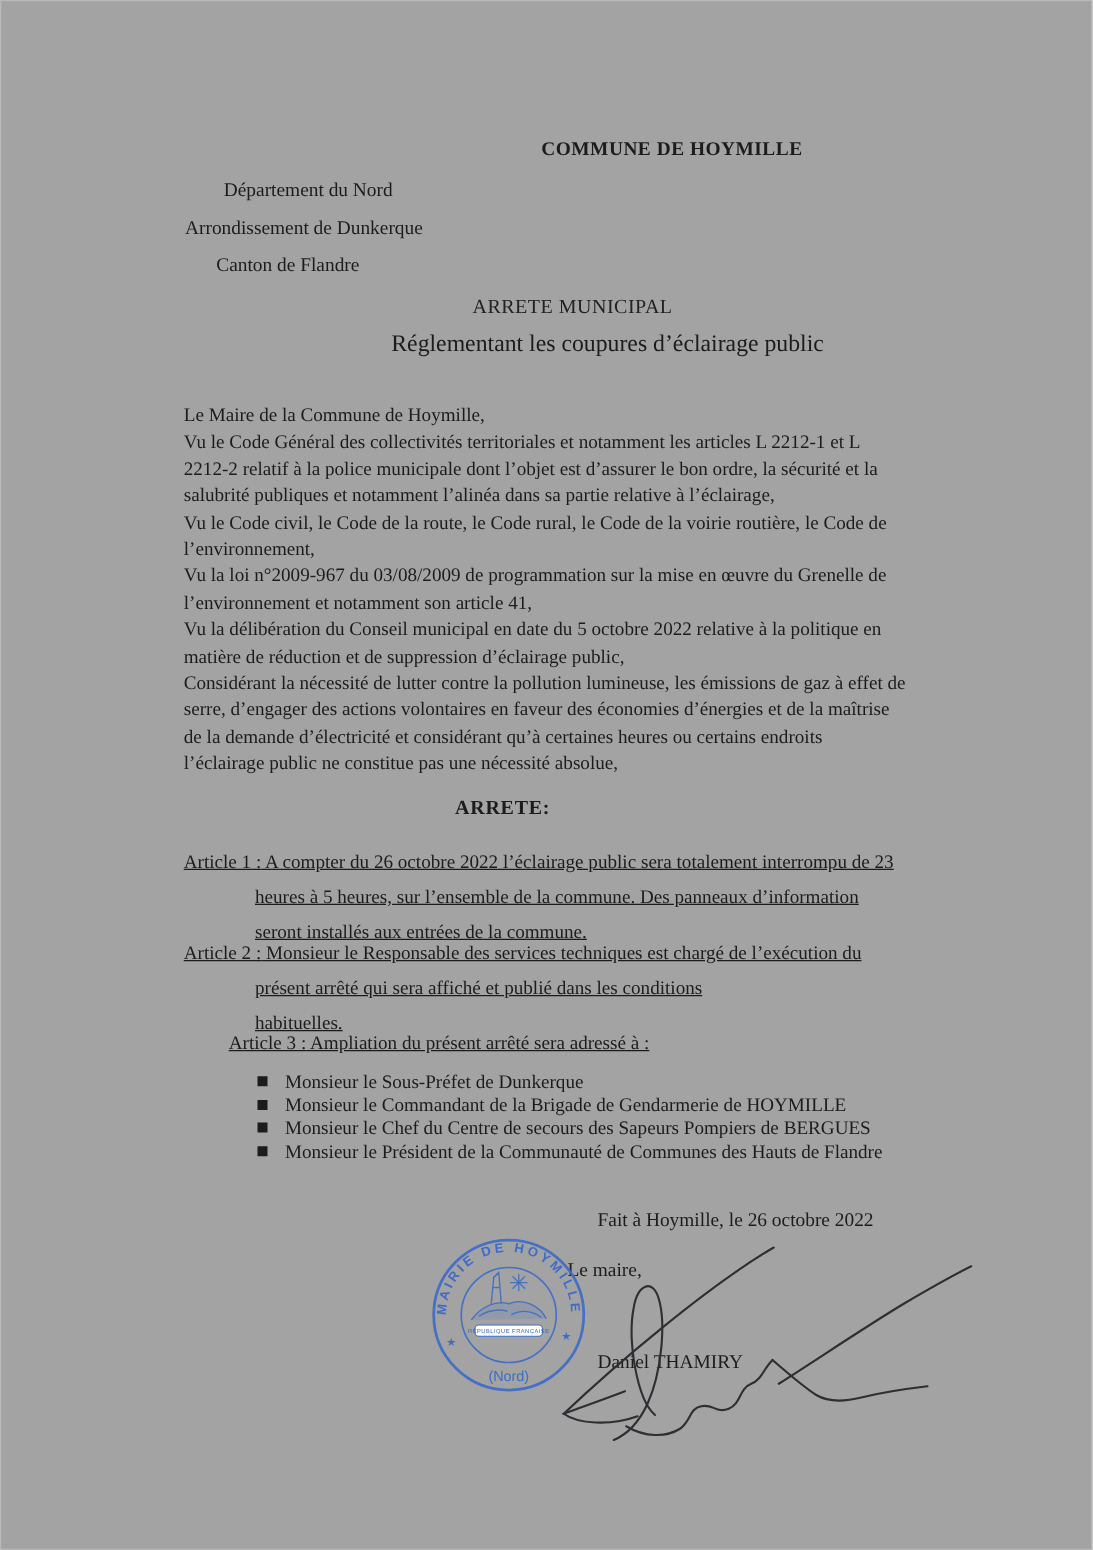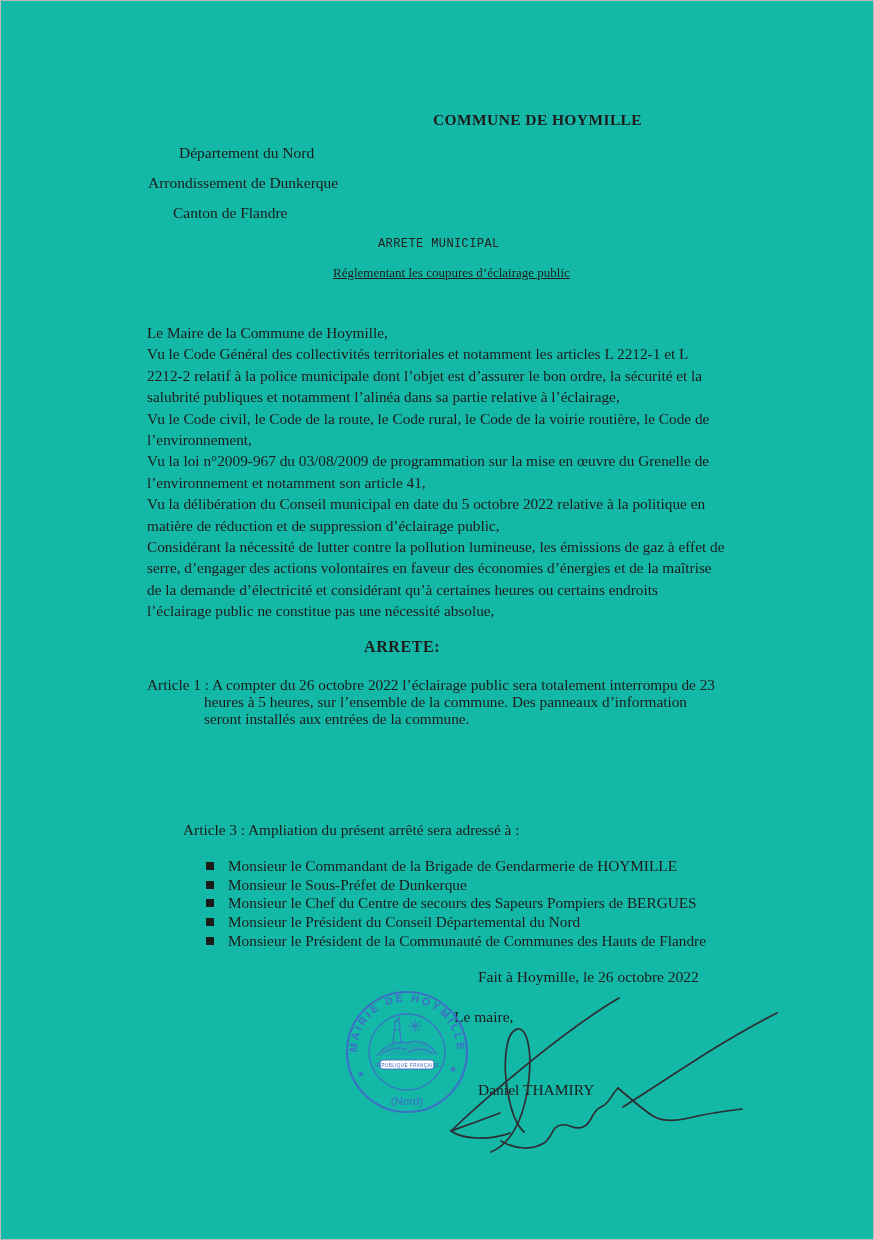--- a/index.html
+++ b/index.html
@@ -1,43 +1,44 @@
 <!DOCTYPE html>
 <html><head>
 <meta charset="utf-8">
 <style>
   html,body{margin:0;padding:0;background:#ffffff;}
   .page{
     position:relative;
     width:874px;height:1240px;
-    background:#14b8a6;
+    background:#a3a3a3;
     border:1px solid #b9b9b9;
     box-sizing:border-box;
     overflow:hidden;
     font-family:"Liberation Serif", serif;
     color:#1c1c1c;
   }
   .abs{position:absolute;white-space:nowrap;}
   .commune-header{left:432px;top:110px;font-size:15.5px;font-weight:bold;letter-spacing:.4px;}
   .dept{left:178px;top:143px;font-size:15.5px;}
   .arrond{left:147px;top:173px;font-size:15.5px;}
   .canton{left:172px;top:203px;font-size:15.5px;}
-  .arrete-municipal{left:377px;top:236px;font-family:Liberation Mono, monospace;font-size:12px;letter-spacing:.4px;color:#222;}
-  .subject{left:332px;top:264px;font-size:13px;text-decoration:underline;}
+  .arrete-municipal{left:377px;top:236px;font-family:Liberation Serif, serif;font-size:16px;letter-spacing:.4px;color:#222;}
+  .subject{left:312px;top:264px;font-size:19px;}
   .preamble{
     left:146px;top:321px;width:662px;
     font-size:15.3px;line-height:21.4px;
     white-space:pre-line;
   }
   .arrete-heading{left:363px;top:637px;font-size:16px;font-weight:bold;letter-spacing:.6px;text-align:center;}
   .article{
     left:146px;width:640px;
-    font-size:15.3px;line-height:17px;
+    font-size:15.3px;line-height:28px;
     padding-left:57px;text-indent:-57px;
     white-space:pre-line;
+    text-decoration:underline;
   }
   .article-1{top:675px;}
   .article-2{top:748px;}
   .article-3{top:820px;margin-left:36px;}
   .recipients{
     left:205px;top:856px;margin:0;padding:0;list-style:none;
     font-size:15.3px;
   }
   .recipients li{line-height:18.7px;white-space:nowrap;}
   .sq-bullet{
@@ -76,27 +77,29 @@
 Considérant la nécessité de lutter contre la pollution lumineuse, les émissions de gaz à effet de
 serre, d’engager des actions volontaires en faveur des économies d’énergies et de la maîtrise
 de la demande d’électricité et considérant qu’à certaines heures ou certains endroits
 l’éclairage public ne constitue pas une nécessité absolue,</div>
 
   <div class="abs arrete-heading">ARRETE:</div>
 
   <div class="abs article article-1"><span>Article 1 :</span> <span>A compter du 26 octobre 2022 l’éclairage public sera totalement interrompu de 23
 heures à 5 heures, sur l’ensemble de la commune. Des panneaux d’information
 seront installés aux entrées de la commune.</span></div>
+  <div class="abs article article-2"><span>Article 2 :</span> <span>Monsieur le Responsable des services techniques est chargé de l’exécution du
+présent arrêté qui sera affiché et publié dans les conditions
+habituelles.</span></div>
   <div class="abs article article-3"><span>Article 3 :</span> <span>Ampliation du présent arrêté sera adressé à :</span></div>
 
   <ul class="abs recipients">
+    <li><span class="sq-bullet"></span><span>Monsieur le Sous-Préfet de Dunkerque</span></li>
     <li><span class="sq-bullet"></span><span>Monsieur le Commandant de la Brigade de Gendarmerie de HOYMILLE</span></li>
-    <li><span class="sq-bullet"></span><span>Monsieur le Sous-Préfet de Dunkerque</span></li>
     <li><span class="sq-bullet"></span><span>Monsieur le Chef du Centre de secours des Sapeurs Pompiers de BERGUES</span></li>
-    <li><span class="sq-bullet"></span><span>Monsieur le Président du Conseil Départemental du Nord</span></li>
     <li><span class="sq-bullet"></span><span>Monsieur le Président de la Communauté de Communes des Hauts de Flandre</span></li>
   </ul>
 
   <div class="abs place-date">Fait à Hoymille, le 26 octobre 2022</div>
   <div class="abs signatory-title">Le maire,</div>
   <div class="abs signatory-name">Daniel THAMIRY</div>
 
   <svg class="abs stamp-svg" width="128" height="128" viewBox="-64 -64 128 128">
     <g stroke="#3f6cc8" fill="none" stroke-width="2.2" opacity="0.92">
       <circle cx="0" cy="0" r="60"></circle>

